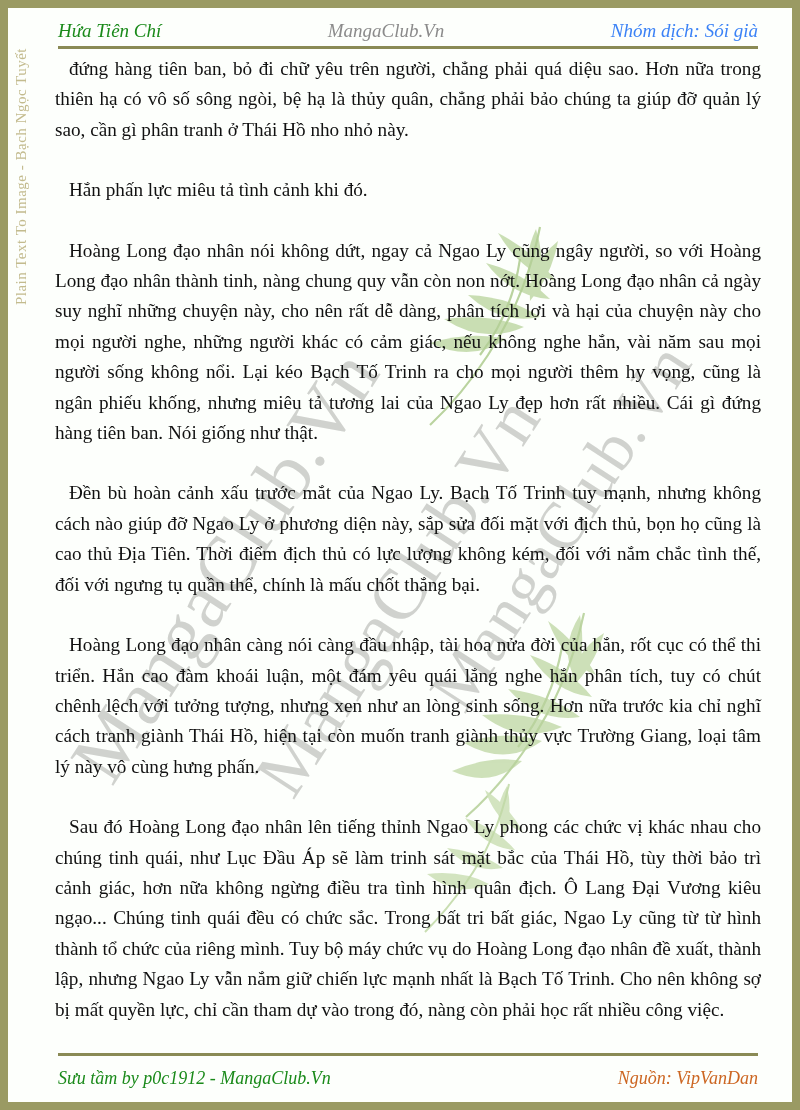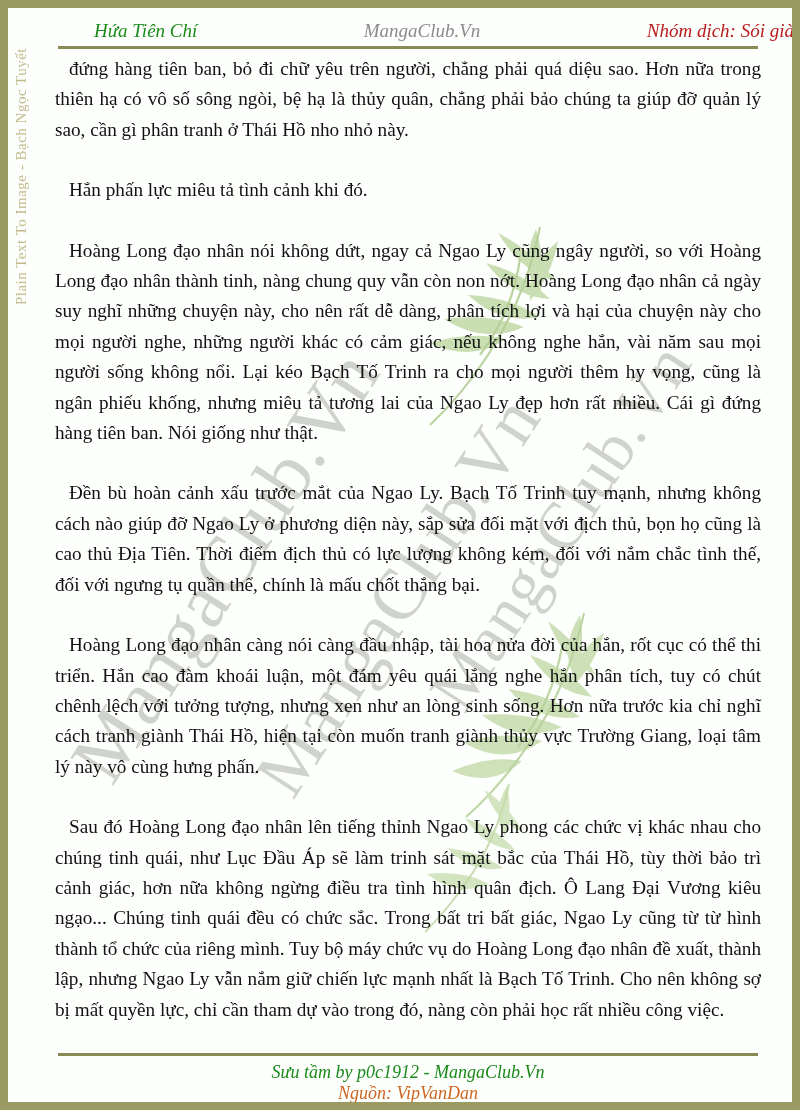--- a/index.html
+++ b/index.html
@@ -88,30 +88,29 @@
   
   #header {
     position: absolute;
     left: 50px;
     top: 6px;
     width: 700px;
     height: 34px;
     z-index: 4;
     display: flex;
     align-items: center;
-    margin-left: 36px;
   }
   .hdr-item {
     font-style: italic;
     font-size: 19px;
     white-space: nowrap;
   }
   #hdr-title      { color: #1a8a1a; flex: 0 0 auto; }
   #hdr-site       { color: #8b8b8b; flex: 1 1 auto; text-align: center; }
-  #hdr-group      { color: #b91c1c; flex: 0 0 auto; }
+  #hdr-group      { color: #3b82f6; flex: 0 0 auto; }
 
   #header-rule {
     position: absolute;
     left: 50px;
     top: 38px;
     width: 700px;
     height: 3px;
     background: #8a8a55;
     z-index: 4;
   }
@@ -148,21 +147,20 @@
   #footer {
     position: absolute;
     left: 50px;
     bottom: 8px;
     width: 700px;
     height: 32px;
     z-index: 4;
     display: flex;
     align-items: center;
     justify-content: space-between;
-    flex-direction: column;
   }
   .ftr-item {
     font-style: italic;
     font-size: 18px;
     white-space: nowrap;
   }
   #ftr-left  { color: #1a8a1a; }
   #ftr-right { color: #cc6622; text-align: center; }
 </style>
 </head>

